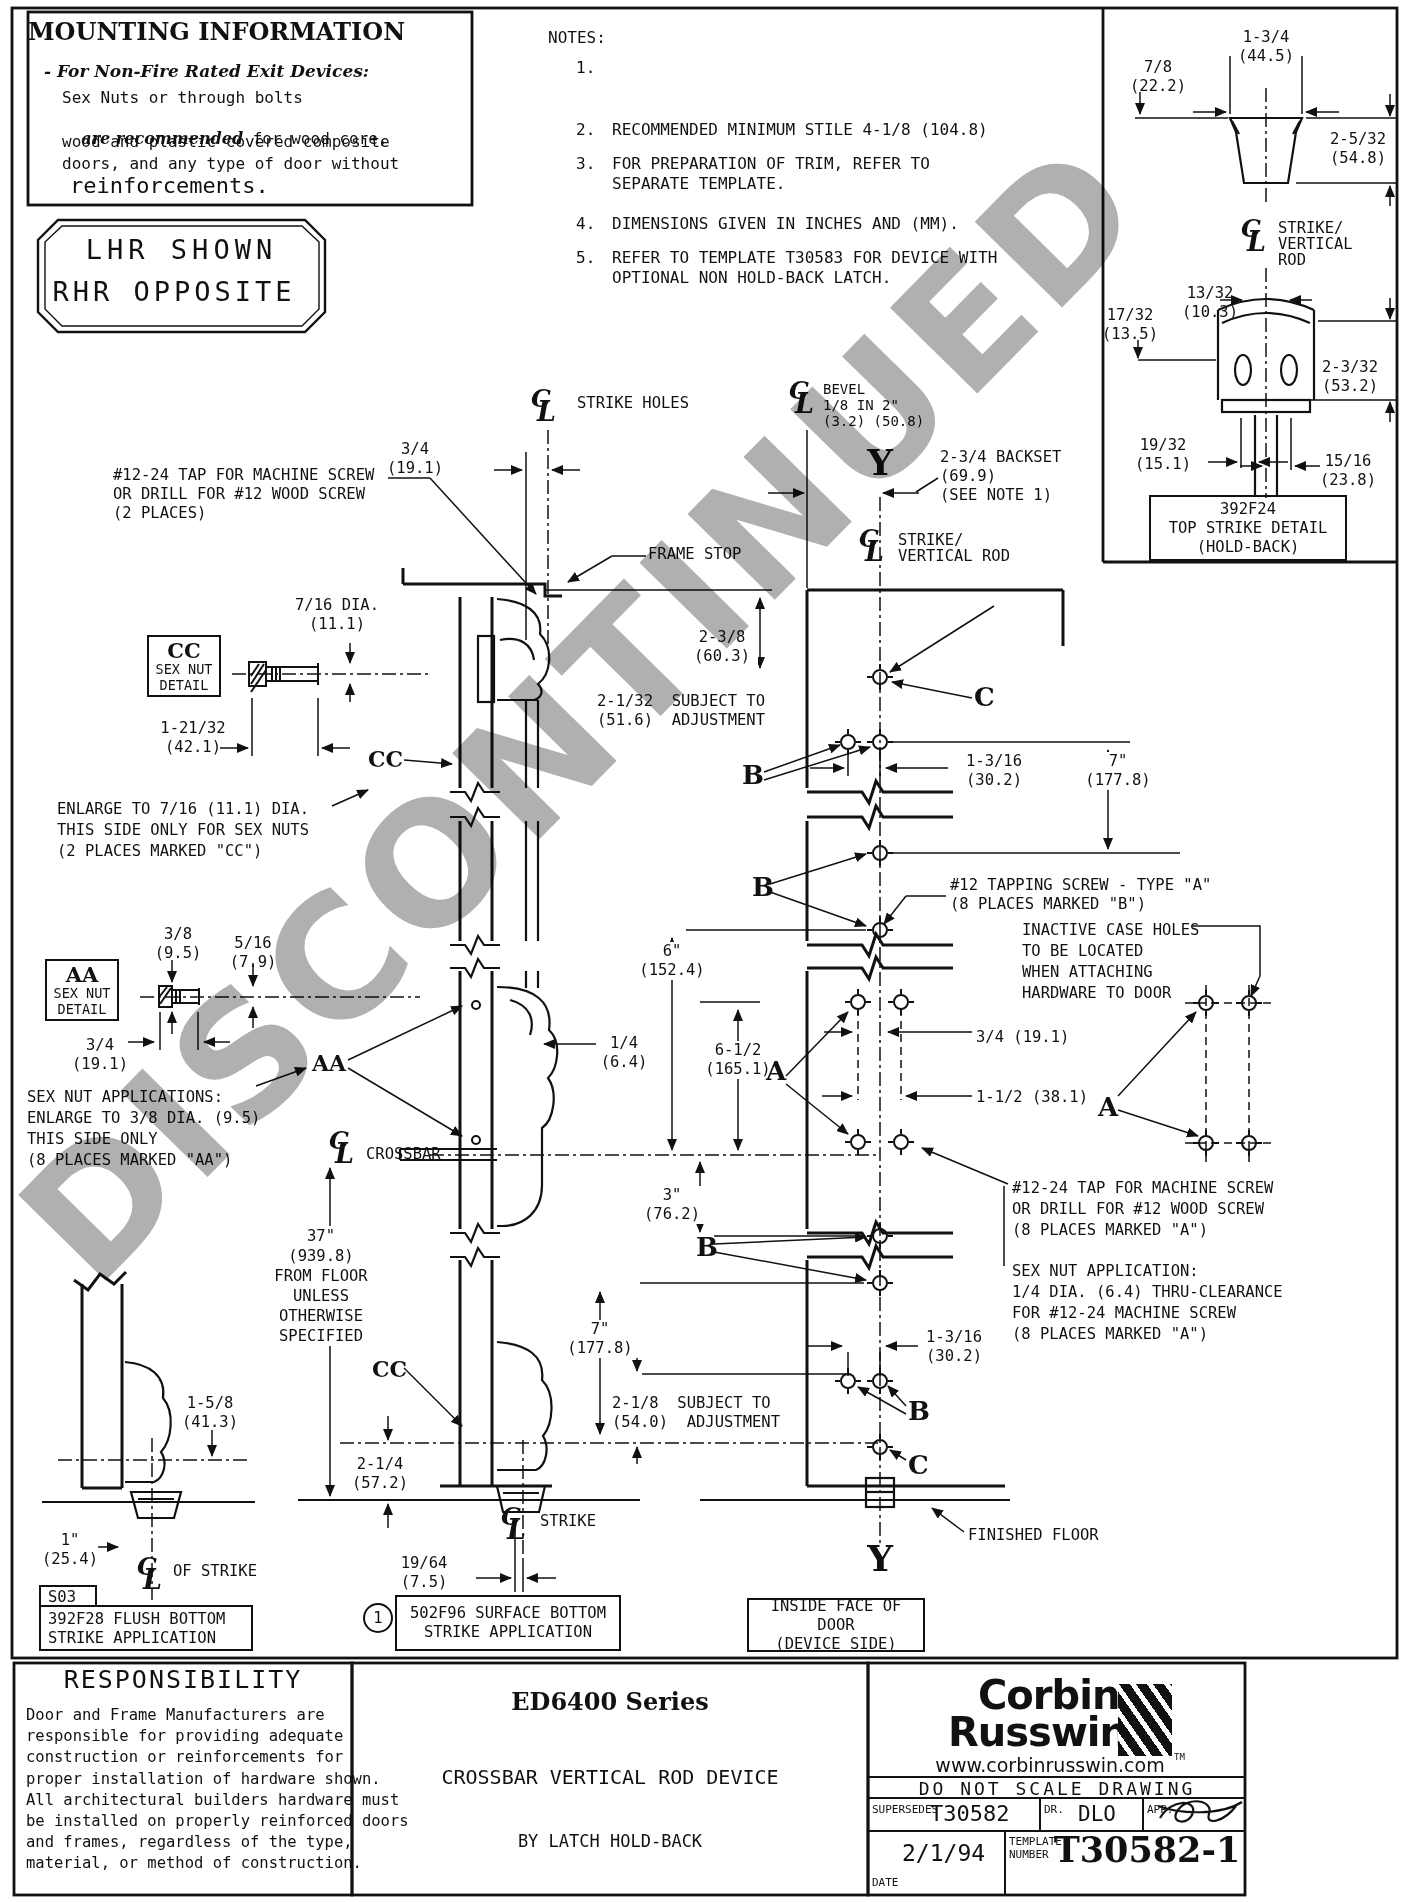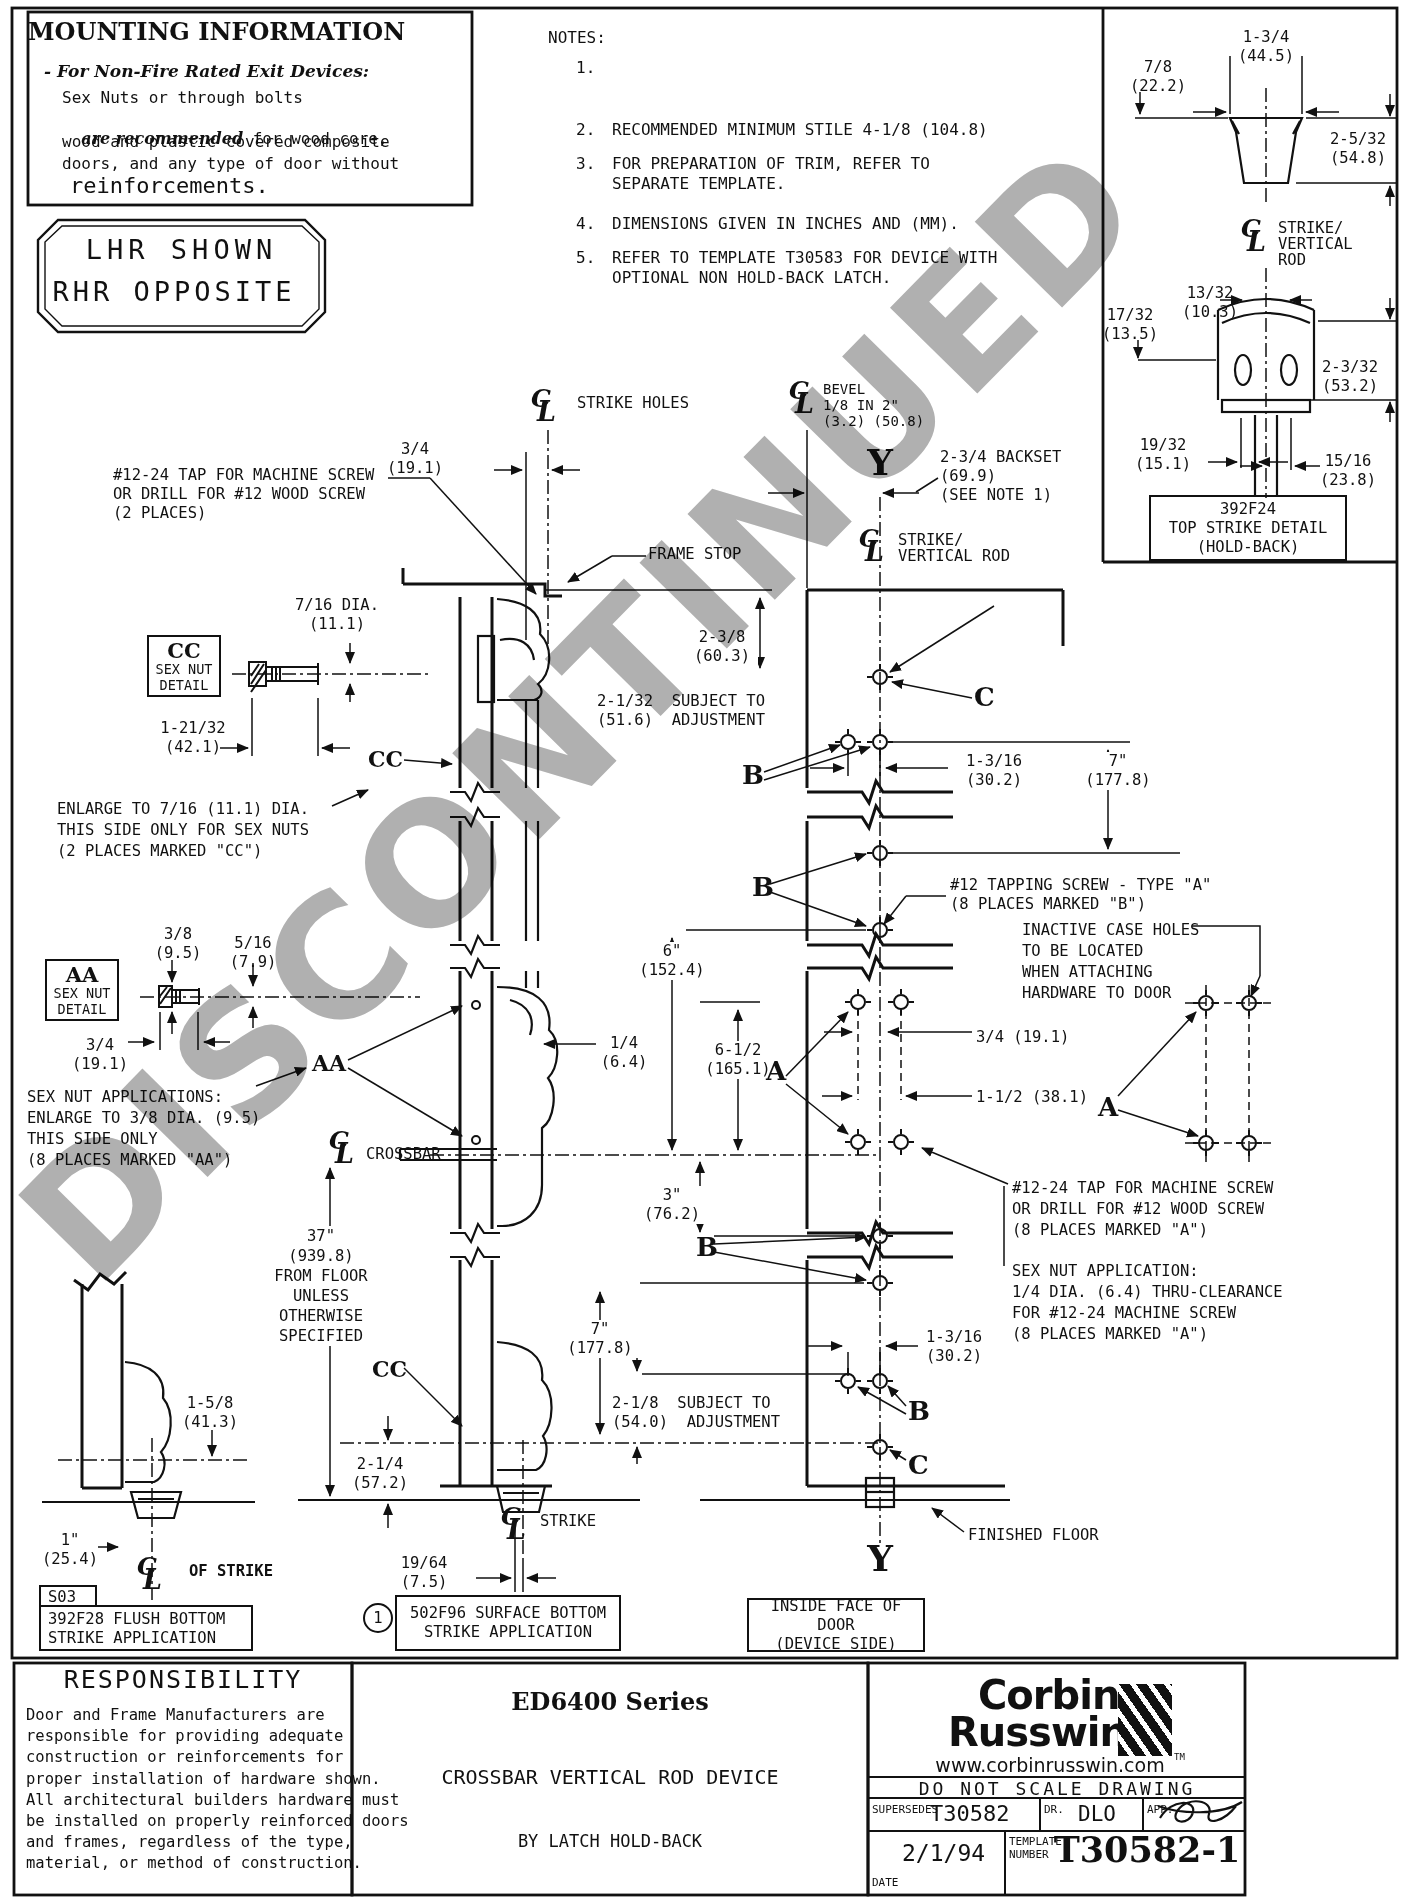--- a/index.html
+++ b/index.html
@@ -453,21 +453,21 @@
 <div class="lbl ctr" style="left:338px;top:1455px;width:84px;">2-1/4
 (57.2)</div>
 <div class="lbl letter" style="left:908px;top:1398px;">B</div>
 <div class="lbl letter" style="left:908px;top:1452px;">C</div>
 <div class="lbl ctr" style="left:32px;top:1531px;width:76px;">1"
 (25.4)</div>
 <div class="cl" style="left:134px;top:1552px;">
   <span class="c">C</span>
       <span class="l">L</span>
     </div>
-<div class="lbl" style="left:189px;top:1562px;font-weight:bold;">OF STRIKE</div>
+<div class="lbl" style="left:173px;top:1562px;">OF STRIKE</div>
 <div class="lbl" style="left:48px;top:1588px;">S03</div>
 <div class="lbl" style="left:48px;top:1610px;">392F28 FLUSH BOTTOM
 STRIKE APPLICATION</div>
 <div class="lbl ctr" style="left:384px;top:1554px;width:80px;">19/64
 (7.5)</div>
 <div class="cl" style="left:498px;top:1502px;">
   <span class="c">C</span>
       <span class="l">L</span>
     </div>
 <div class="lbl" style="left:540px;top:1512px;">STRIKE</div>

